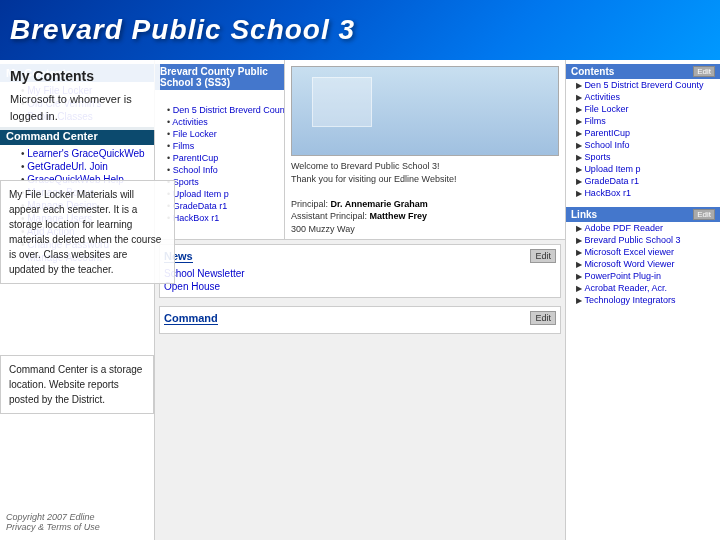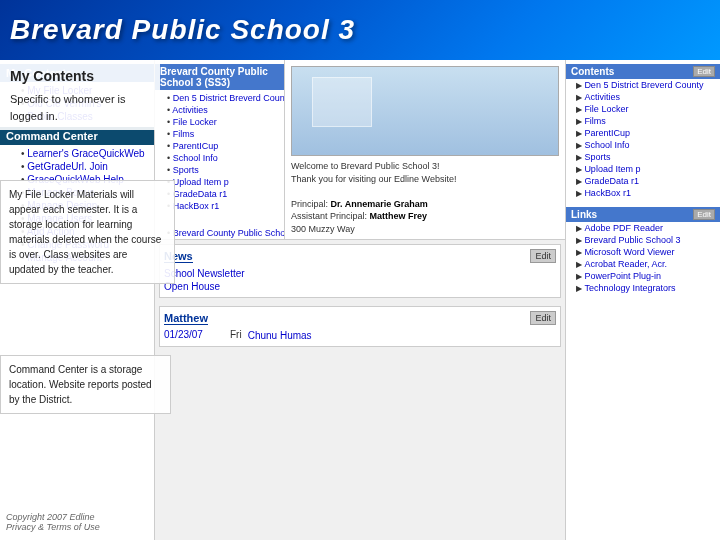--- a/index.html
+++ b/index.html
@@ -119,21 +119,21 @@
       padding: 4px 0;
       overflow: hidden;
     }
 
     .panel-title {
       background: #4477cc;
       color: #fff;
       font-size: 10px;
       font-weight: bold;
       padding: 2px 5px;
-      margin-bottom: 2px;
+      margin-bottom: 14px;
     }
 
     .panel-item {
       padding: 1px 4px 1px 12px;
       font-size: 9px;
       color: #0000cc;
       cursor: pointer;
       white-space: nowrap;
       overflow: hidden;
     }
@@ -424,27 +424,22 @@
       <div class="news-header">
         <span class="news-title">News</span>
         <button class="edit-btn">Edit</button>
       </div>
       <a class="news-link">School Newsletter</a>
       <a class="news-link">Open House</a>
     </div>
 
     <div id="calendar-panel" class="calendar-panel">
       <div class="calendar-header">
-        <span class="calendar-title">Matthew</span>
+        <span class="calendar-title">Command</span>
         <button class="edit-btn">Edit</button>
-      </div>
-      <div class="calendar-row">
-        <span class="calendar-date">01/23/07</span>
-        <span>Fri</span>
-        <a class="news-link">Chunu Humas</a>
       </div>
     </div>
 
   </div>
 
   <div id="right-sidebar">
     <div class="right-section">
       <div class="right-section-header">
         <span>Contents</span>
         <button class="right-edit-btn">Edit</button>
@@ -461,35 +456,36 @@
       <div class="right-item">HackBox r1</div>
     </div>
 
     <div class="right-section">
       <div class="right-links-header">
         <span>Links</span>
         <button class="right-edit-btn">Edit</button>
       </div>
       <div class="right-item">Adobe PDF Reader</div>
       <div class="right-item">Brevard Public School 3</div>
+      <div class="right-item">Microsoft Excel viewer</div>
       <div class="right-item">Microsoft Word Viewer</div>
+      <div class="right-item">PowerPoint Plug-in</div>
       <div class="right-item">Acrobat Reader, Acr.</div>
-      <div class="right-item">PowerPoint Plug-in</div>
       <div class="right-item">Technology Integrators</div>
     </div>
   </div>
 
 </div>
 
 <div id="overlay-container">
   <div id="overlay-top-left" class="overlay-text-box">
     <div style="font-size:14px; font-weight:bold; margin-bottom:4px;">My Contents</div>
-    <div style="font-size:11px; font-weight:normal;">Specific to whomever is logged in.</div>
+    <div style="font-size:11px; font-weight:normal;">Microsoft to whomever is logged in.</div>
   </div>
 
   <div id="overlay-my-file" class="overlay-text-box" style="position:absolute; top:120px; left:0; width:175px; font-size:10px; background:rgba(255,255,255,0.9); border:1px solid #ccc;">
     <span>My File Locker Materials will appear each semester. It is a storage location for learning materials deleted when the course is over. Class websites are updated by the teacher.</span>
   </div>
 
-  <div class="overlay-text-box" style="position:absolute; top:295px; left:0; width:171px; font-size:10px; background:rgba(255,255,255,0.9); border:1px solid #ccc;">
+  <div class="overlay-text-box" style="position:absolute; top:295px; left:0; width:154px; font-size:10px; background:rgba(255,255,255,0.9); border:1px solid #ccc;">
     <span>Command Center is a storage location. Website reports posted by the District.</span>
   </div>
 </div>
 
 </body></html>

